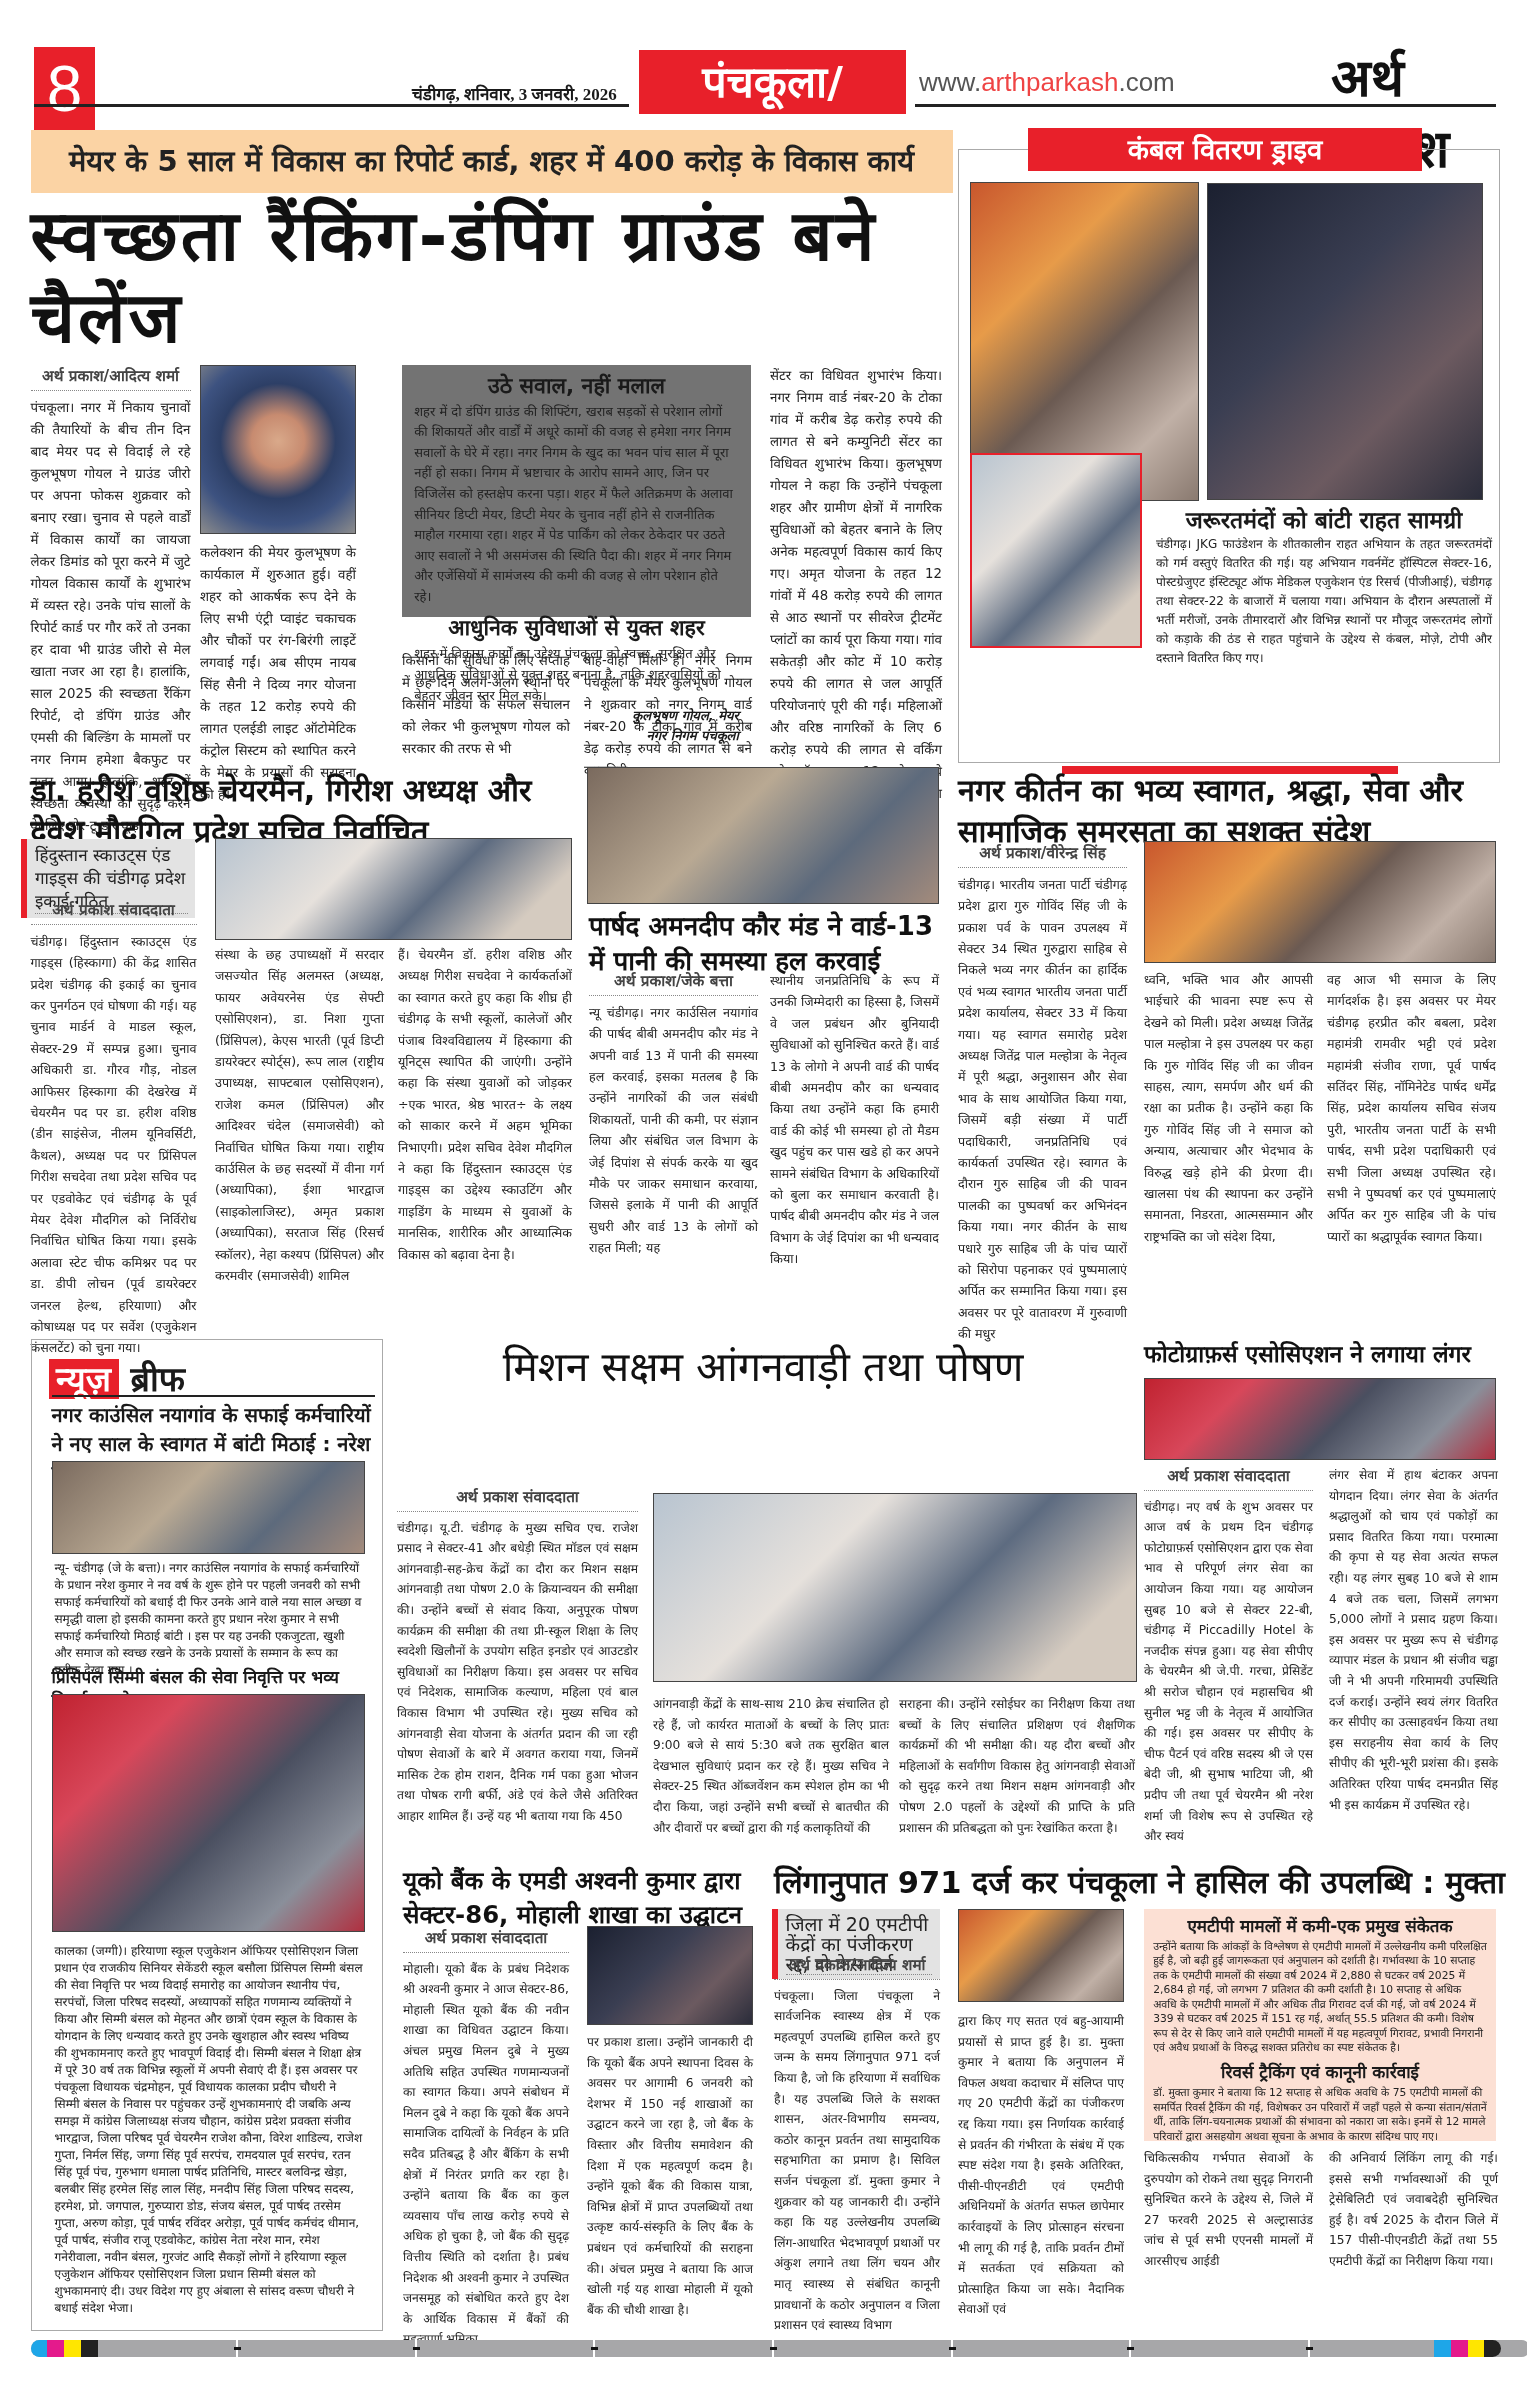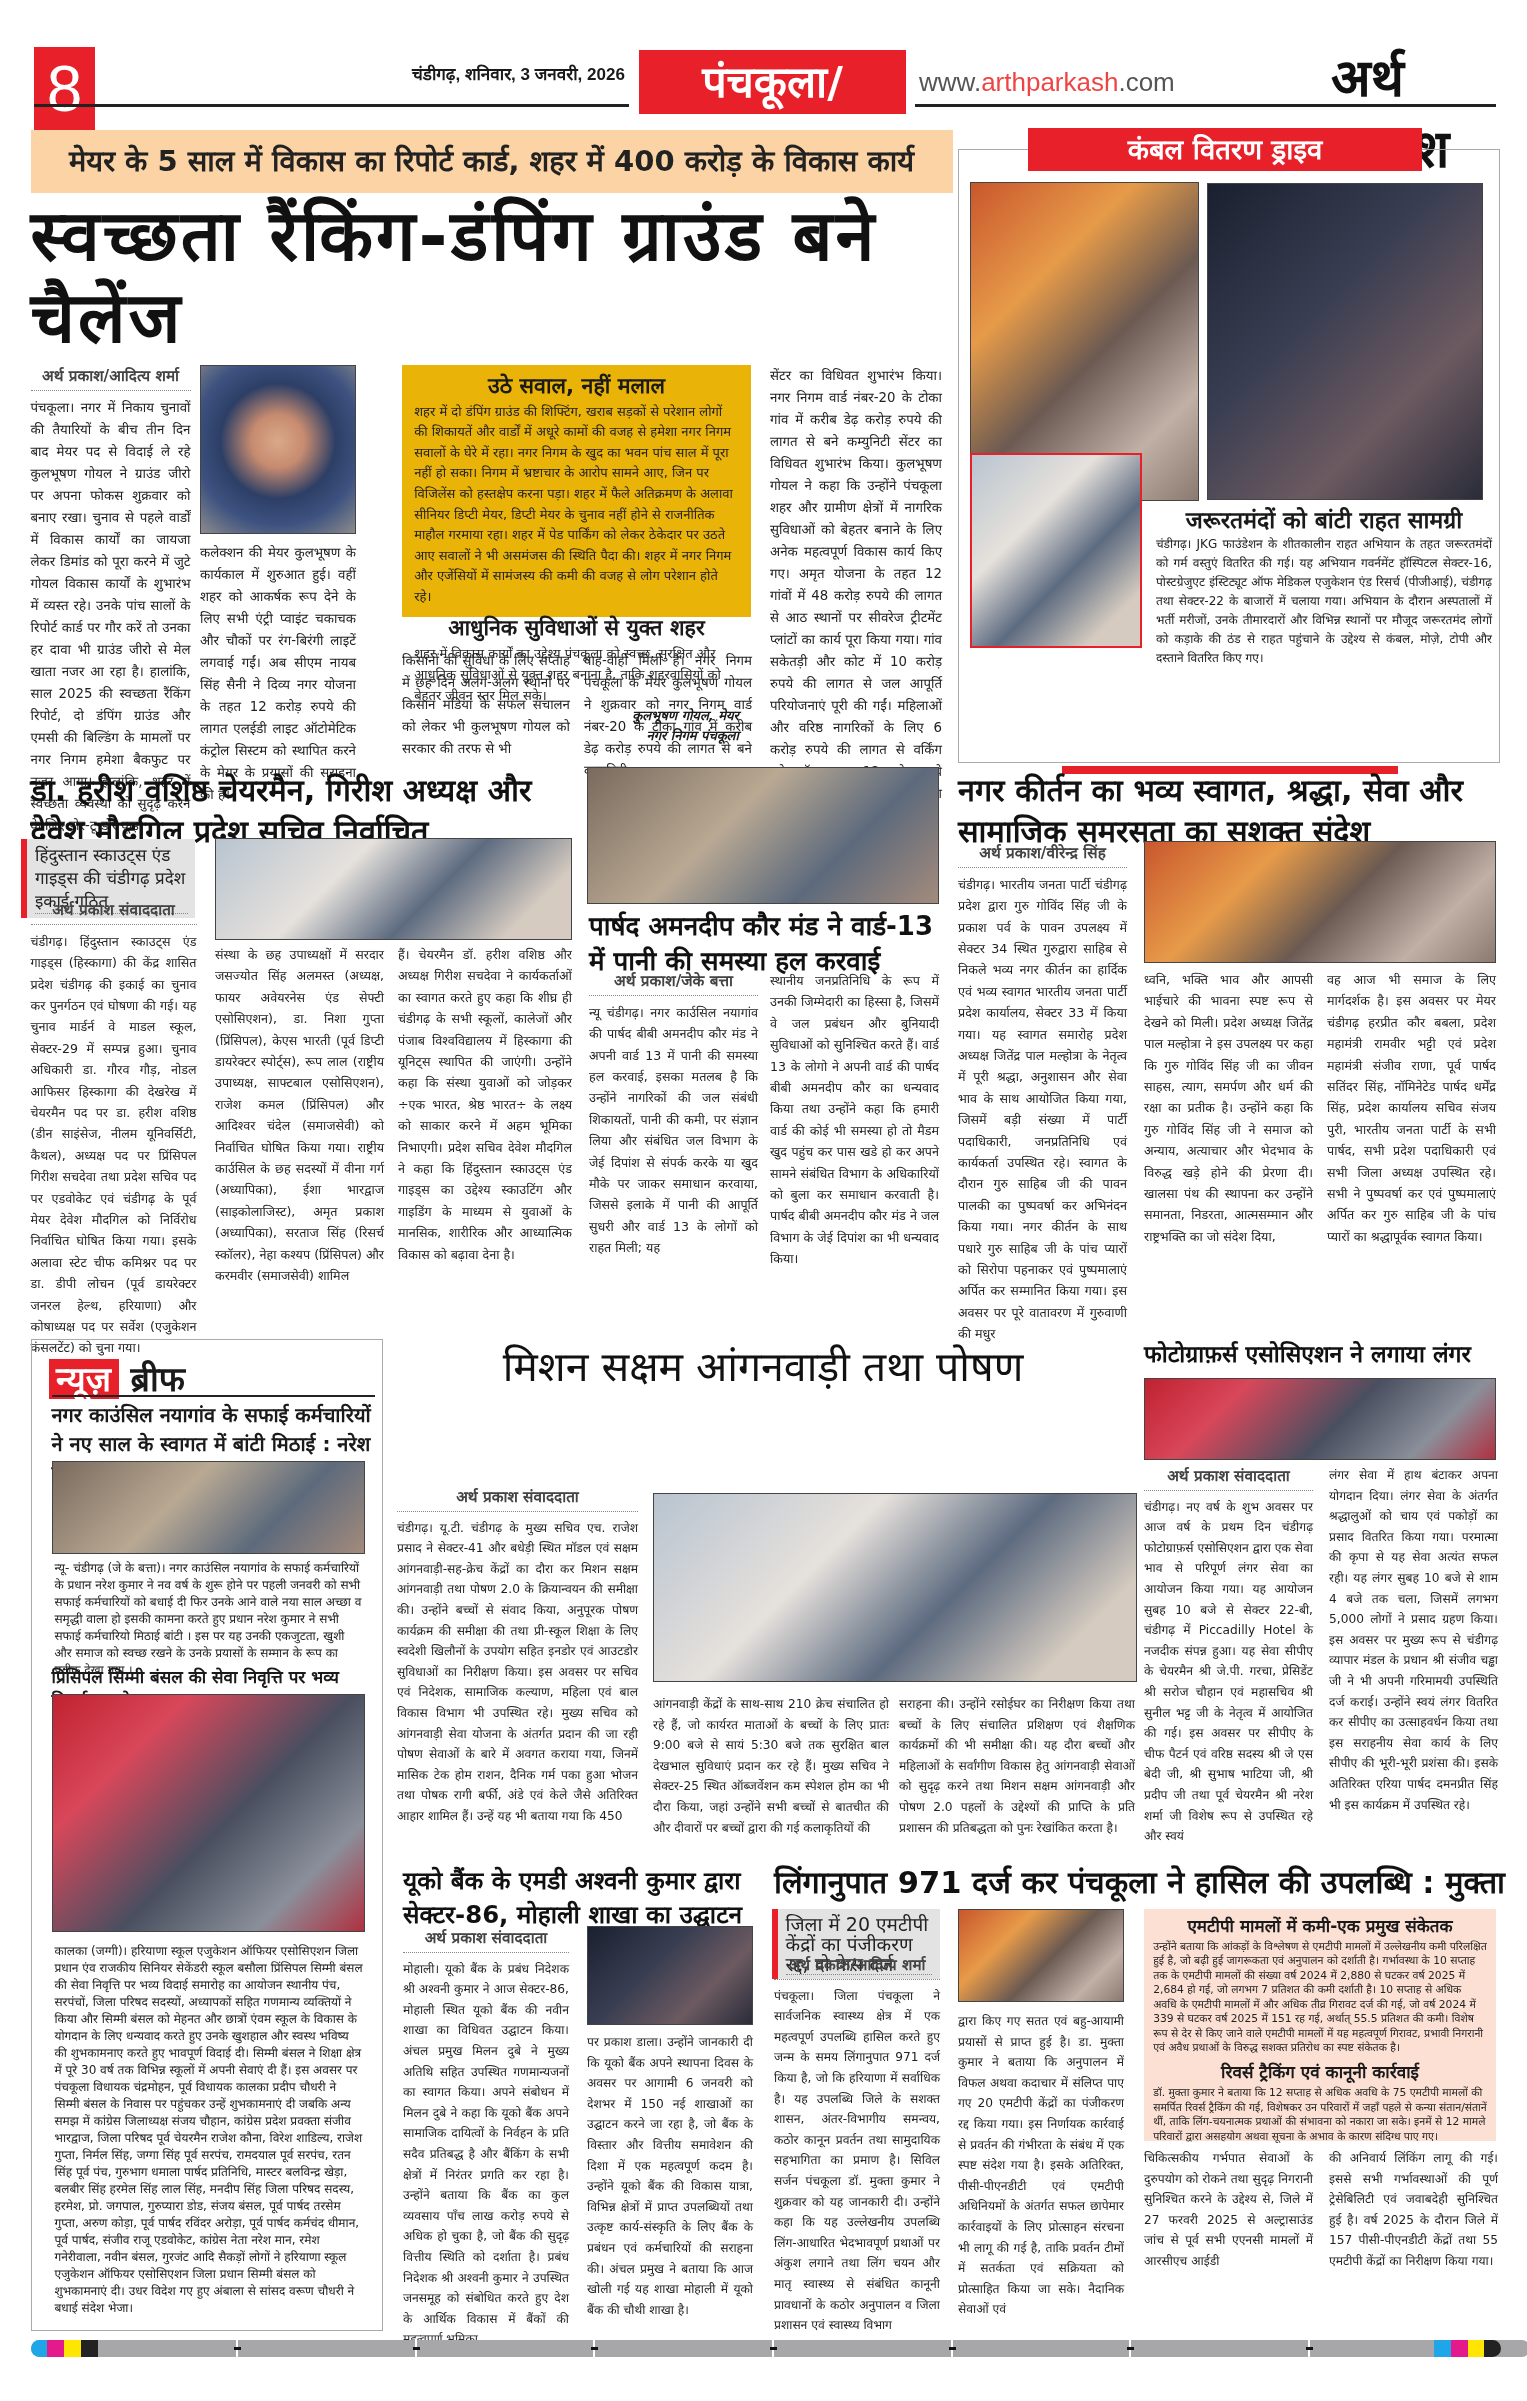--- a/index.html
+++ b/index.html
@@ -1,37 +1,37 @@
 <!DOCTYPE html>
 <html style="font-size:12.2px"><head>
 <meta charset="utf-8">
 <style>
 *{box-sizing:border-box;margin:0;padding:0}
 body{width:1527px;height:2401px;background:#fff;font-family:"DejaVu Sans",sans-serif;color:#1a1a1a;position:relative;overflow:hidden}
 .abs{position:absolute}
 .masthead{position:absolute;left:0;top:0;width:1527px;height:130px}
 .pgnum{position:absolute;left:34px;top:47px;width:61px;height:84px;background:#e8202a;color:#fff;font-size:64px;line-height:84px;text-align:center;font-family:"Liberation Sans",sans-serif}
 .mastline{position:absolute;top:104px;height:3.1px;background:#222}
-.dateline{position:absolute;left:412px;top:62px;font-size:17px;font-weight:bold;font-family:Liberation Sans, sans-serif}
+.dateline{position:absolute;left:412px;top:82px;font-size:17px;font-weight:bold;font-family:Liberation Serif, serif}
 .section{position:absolute;left:639px;top:50px;width:267px;height:64px;background:#e8202a;color:#fff;font-size:43px;font-weight:bold;line-height:64px;text-align:center}
 .website{position:absolute;left:919px;top:67px;font-size:26px;color:#555;font-family:"Liberation Sans",sans-serif}
 .website .red{color:#ef4444}
 .logo{position:absolute;left:1331px;top:40px;font-size:52px;font-weight:bold;color:#111}
 .strap{position:absolute;left:30.5px;top:130px;width:922px;height:63px;background:#fbd3a4;font-size:29px;font-weight:bold;text-align:center;line-height:63px;color:#222}
 .mega{position:absolute;left:30.5px;top:195px;width:922px;font-size:70px;font-weight:900;line-height:82px;letter-spacing:3.1px;color:#111}
 .byline{font-size:15.3px;font-weight:bold;color:#444;text-align:center;padding-bottom:4.6px;border-bottom:1.5px dotted #888;margin-bottom:6.1px}
 .body{font-size:13.3px;line-height:22px;text-align:justify;color:#222}
 .col{position:absolute}
 .photo{position:absolute;background:linear-gradient(135deg,#7a6a5e,#b9a993 40%,#5d6a7c 70%,#a38b7c);border:0.8px solid #444}
 .photo.dark{background:linear-gradient(135deg,#1b2030,#3a3e52 40%,#6c5a60 70%,#2a2c3a)}
 .photo.portrait{background:radial-gradient(circle at 50% 45%,#d9a98a 0,#c78b70 22%,#2d3f66 48%,#3d5280 70%,#8c8c8c 100%)}
 .photo.warm{background:linear-gradient(135deg,#c9572d,#e79b49 30%,#6b5a52 55%,#c0b0a6 80%,#8a7a70)}
 .photo.indoor{background:linear-gradient(135deg,#b8c4d0,#e6e1dc 35%,#5d6b80 60%,#d5cbc0 85%)}
 .photo.red{background:linear-gradient(135deg,#c02230,#d8475a 25%,#4a4f60 55%,#8a8f9a 80%,#b03040)}
-.boxed{position:absolute;background:#eab308}
+.boxed{position:absolute;background:#737373}
 .boxhead{font-size:21.4px;font-weight:bold;text-align:center;margin:4.6px 0 3.1px}
 .boxtext{font-size:13px;line-height:20.6px;padding:0 12.2px;color:#222}
 .sign{font-size:13px;font-weight:bold;font-style:italic;text-align:right;padding-right:12.2px;line-height:20px}
 .h2{position:absolute;font-weight:900;color:#111}
 .kicker{position:absolute;background:#e3e3e3;border-left:6.1px solid #e8202a;font-size:17px;line-height:23px;padding:4.6px 7.6px;color:#222}
 .kicker span{display:block;border-bottom:1.5px dotted #888}
 .redtab{position:absolute;background:#e8202a;color:#fff;font-weight:bold;text-align:center}
 .framebox{position:absolute;border:1.5px solid #aaa}
 .caption-h{font-size:23px;font-weight:bold;text-align:center}
 .redbar{position:absolute;height:7.6px;background:#e8202a}

